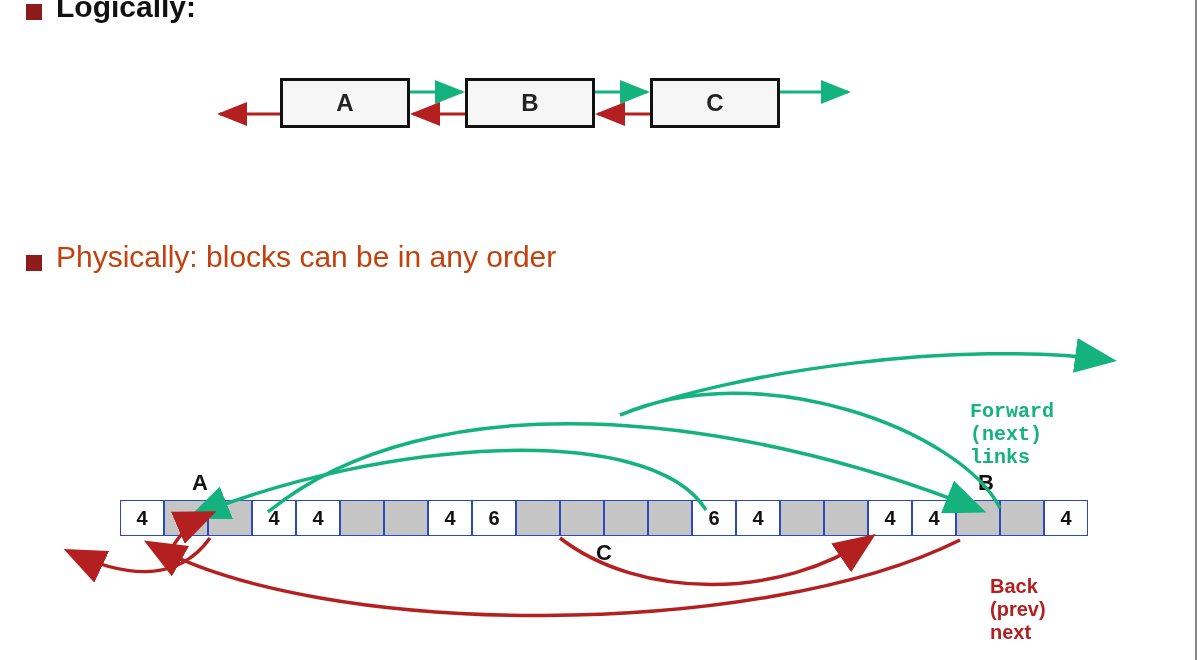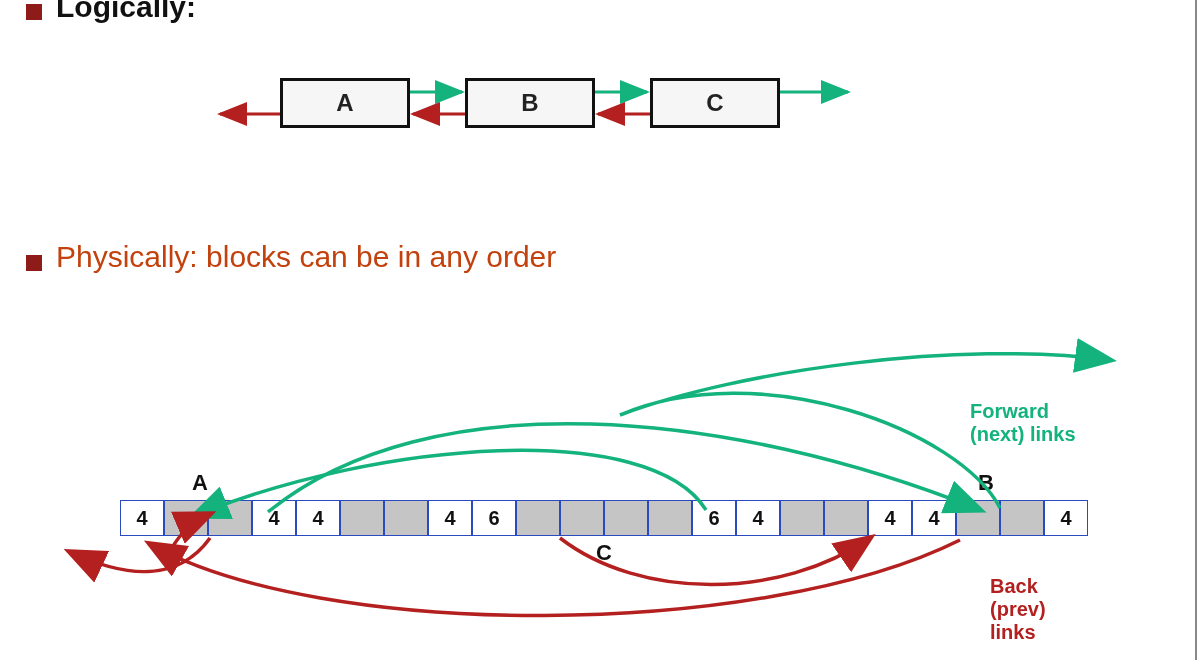--- a/index.html
+++ b/index.html
@@ -160,22 +160,22 @@
       <div class="cell">4</div>
       <div class="cell shade"></div>
       <div class="cell shade"></div>
       <div class="cell">4</div>
     </div>
 
   <div class="phys-label" style="left:72px;  top:-10px;">A</div>
   <div class="phys-label" style="left:858px; top:-10px;">B</div>
   <div class="phys-label" style="left:476px; top:60px;">C</div>
 
-  <div class="legend fwd" style="left:850px; top:-80px;">Forward (next) links</div>
-  <div class="legend back" style="left:870px; top:95px;">Back (prev) links</div>
+  <div class="legend fwd" style="left:850px; top:-80px;font-family:Liberation Mono, monospace;">Forward (next) links</div>
+  <div class="legend back" style="left:870px; top:95px;">Back (prev) next</div>
 
   <svg class="phys-svg" width="1200" height="360">
     <defs>
       <marker id="pg" markerWidth="12" markerHeight="10" refX="10" refY="5" orient="auto">
         <path d="M0,0 L12,5 L0,10 Z" fill="#14b27c"></path>
       </marker>
       <marker id="pr" markerWidth="12" markerHeight="10" refX="10" refY="5" orient="auto">
         <path d="M0,0 L12,5 L0,10 Z" fill="#b41f1f"></path>
       </marker>
     </defs>

